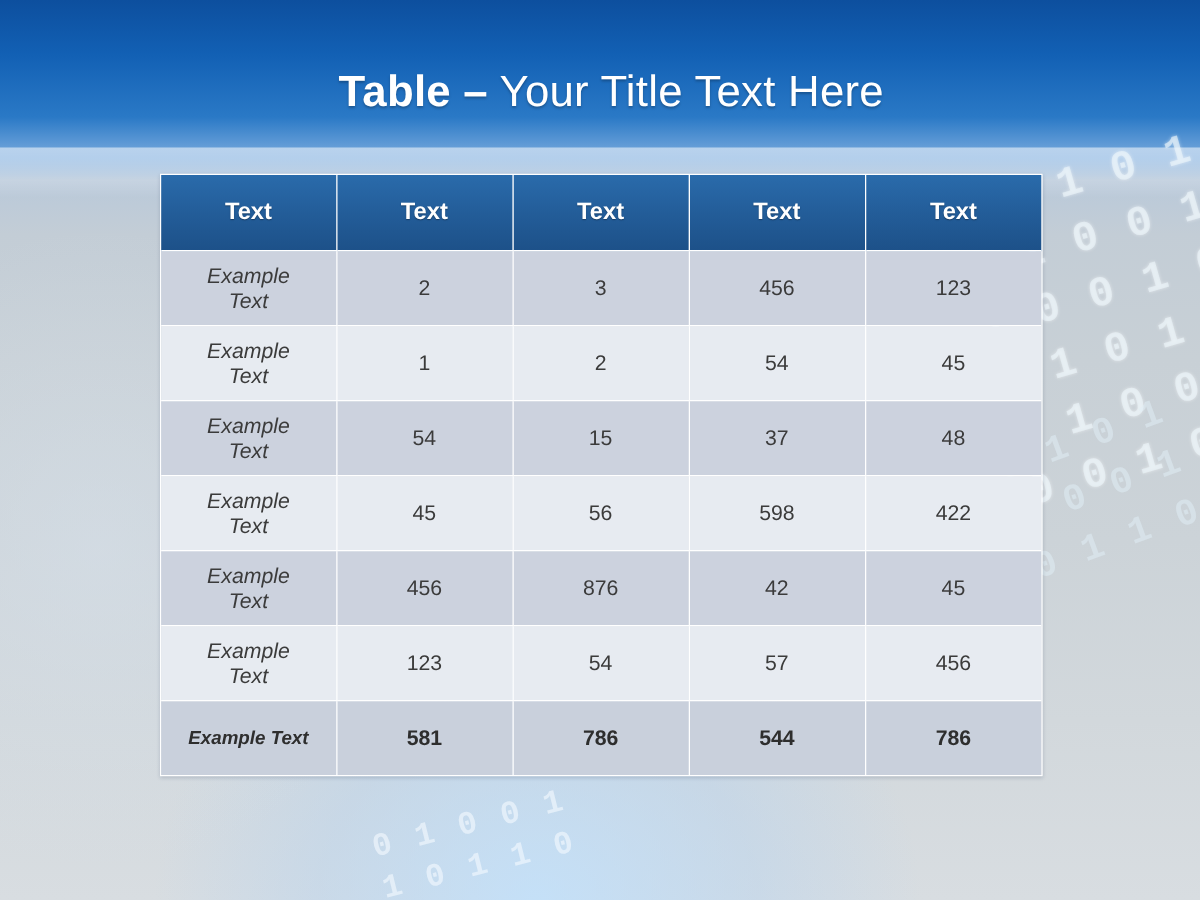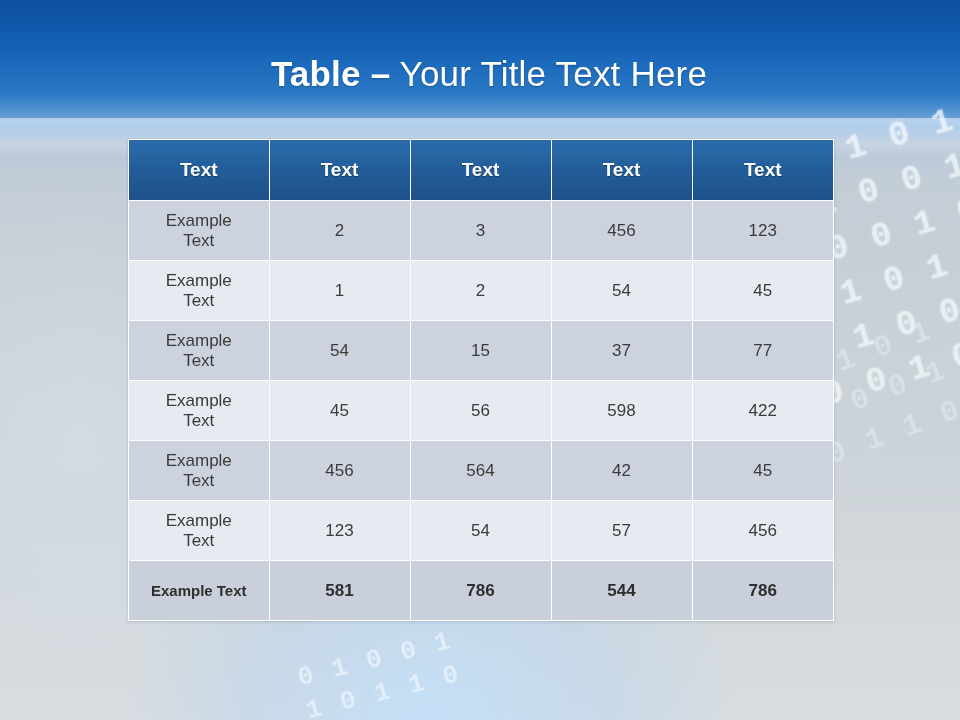--- a/index.html
+++ b/index.html
@@ -158,20 +158,21 @@
     background-color: #c9d0dc;
     font-weight: bold;
     color: #2e2e2e;
   }
 
   td.label {
     text-align: left;
     padding-left: 17px;
     font-size: 15px;
     color: #3d3d3d;
+    font-style: italic;
   }
   tr.total td.label { font-size: 15px; font-weight: bold; }
 </style>
 </head>
 <body>
 
 <div class="slide">
 
   <div class="horizon"></div>
   <div class="glow"></div>
@@ -223,33 +224,33 @@
           <td>1</td>
           <td>2</td>
           <td>54</td>
           <td>45</td>
         </tr>
         <tr class="odd">
           <td class="label">Example Text</td>
           <td>54</td>
           <td>15</td>
           <td>37</td>
-          <td>77</td>
+          <td>48</td>
         </tr>
         <tr class="even">
           <td class="label">Example Text</td>
           <td>45</td>
           <td>56</td>
           <td>598</td>
           <td>422</td>
         </tr>
         <tr class="odd">
           <td class="label">Example Text</td>
           <td>456</td>
-          <td>564</td>
+          <td>876</td>
           <td>42</td>
           <td>45</td>
         </tr>
         <tr class="even">
           <td class="label">Example Text</td>
           <td>123</td>
           <td>54</td>
           <td>57</td>
           <td>456</td>
         </tr>

